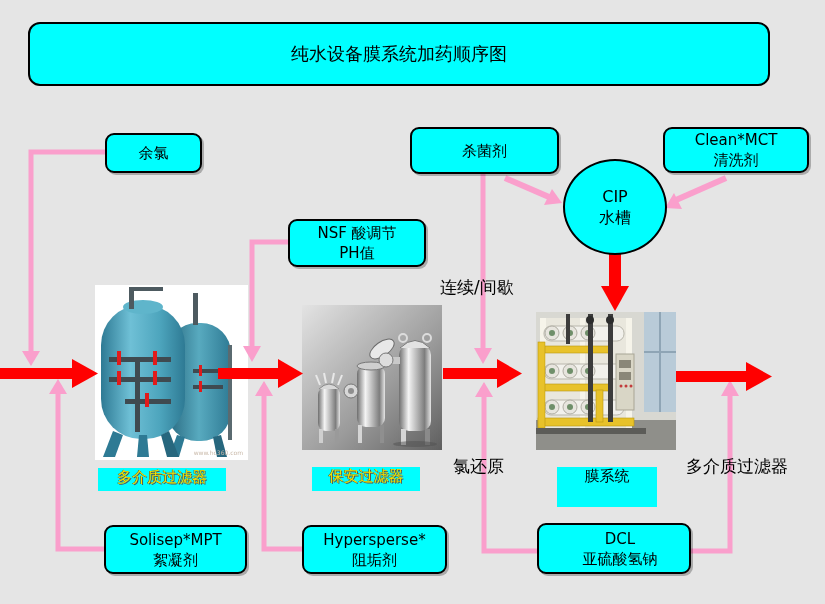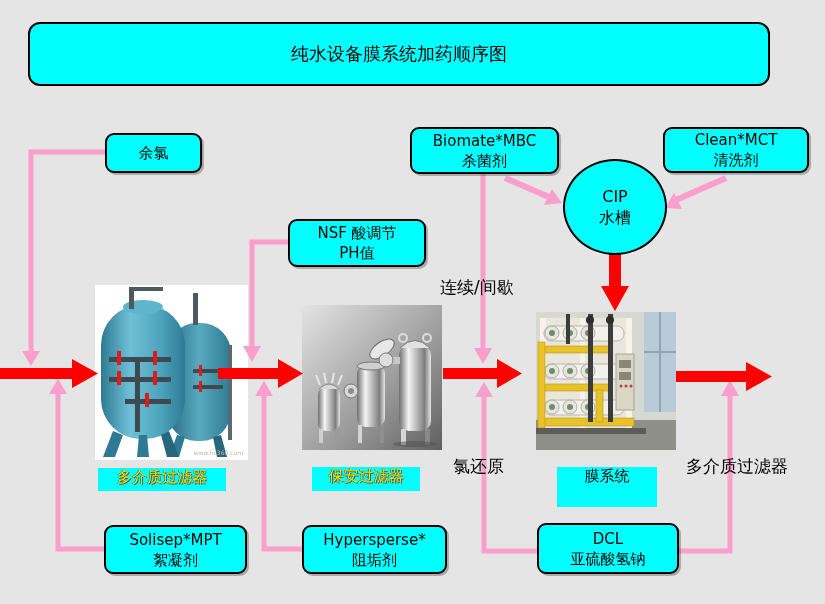--- a/index.html
+++ b/index.html
@@ -251,21 +251,20 @@
 
   <div class="titlebar">
     <span>纯水设备膜系统加药顺序图</span>
   </div>
 
   <div class="cyanbox" style="left:105px;top:133px;width:93px;height:36px;">
     <span>余氯</span>
   </div>
 
   <div class="cyanbox" style="left:410px;top:127px;width:145px;height:43px;">
-    <span>Biomate*MBC</span>
     <span>杀菌剂</span>
   </div>
 
   <div class="cyanbox" style="left:663px;top:127px;width:142px;height:42px;">
     <span>Clean*MCT</span>
     <span>清洗剂</span>
   </div>
 
   <div class="circle">
     <span>CIP</span>
@@ -280,21 +279,21 @@
   <div class="cyanbox" style="left:288px;top:219px;width:134px;height:44px;">
     <span>NSF 酸调节</span>
     <span>PH值</span>
   </div>
 
   <div class="cyanbox" style="left:302px;top:525px;width:141px;height:45px;">
     <span>Hypersperse*</span>
     <span>阻垢剂</span>
   </div>
 
-  <div class="cyanbox" style="left:537px;top:523px;width:138px;height:47px;">
+  <div class="cyanbox" style="left:537px;top:523px;width:138px;height:47px;padding-left:12px;">
     <span>DCL</span>
     <span>亚硫酸氢钠</span>
   </div>
 
   <div class="eqlabel yellow" style="left:98px;top:468px;width:128px;height:23px;">
     <span>多介质过滤器</span>
   </div>
   <div class="eqlabel yellow" style="left:312px;top:467px;width:108px;height:24px;">
     <span>保安过滤器</span>
   </div>

